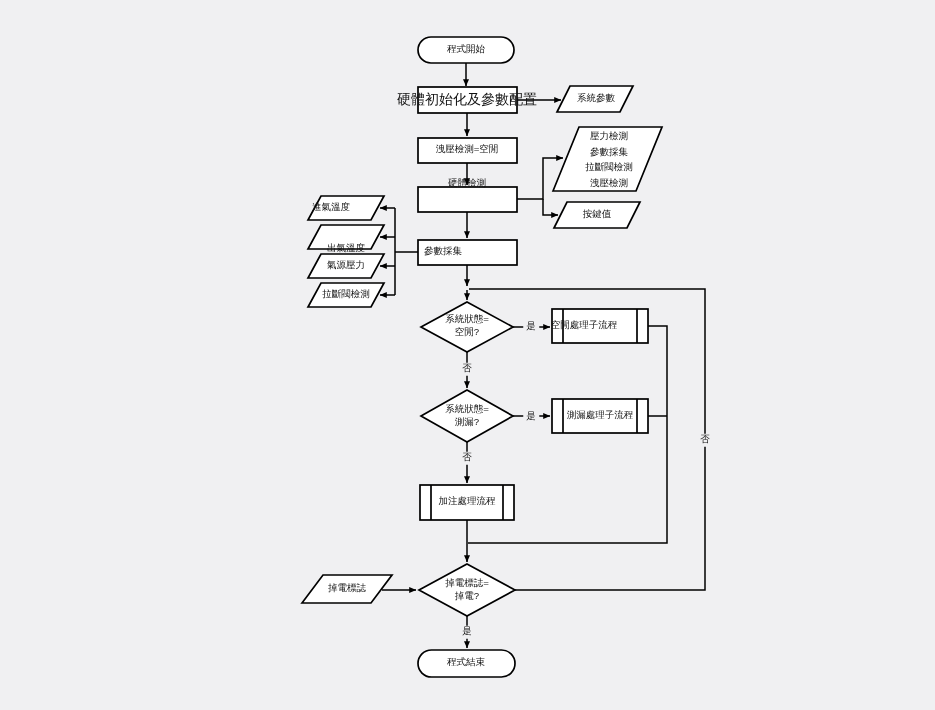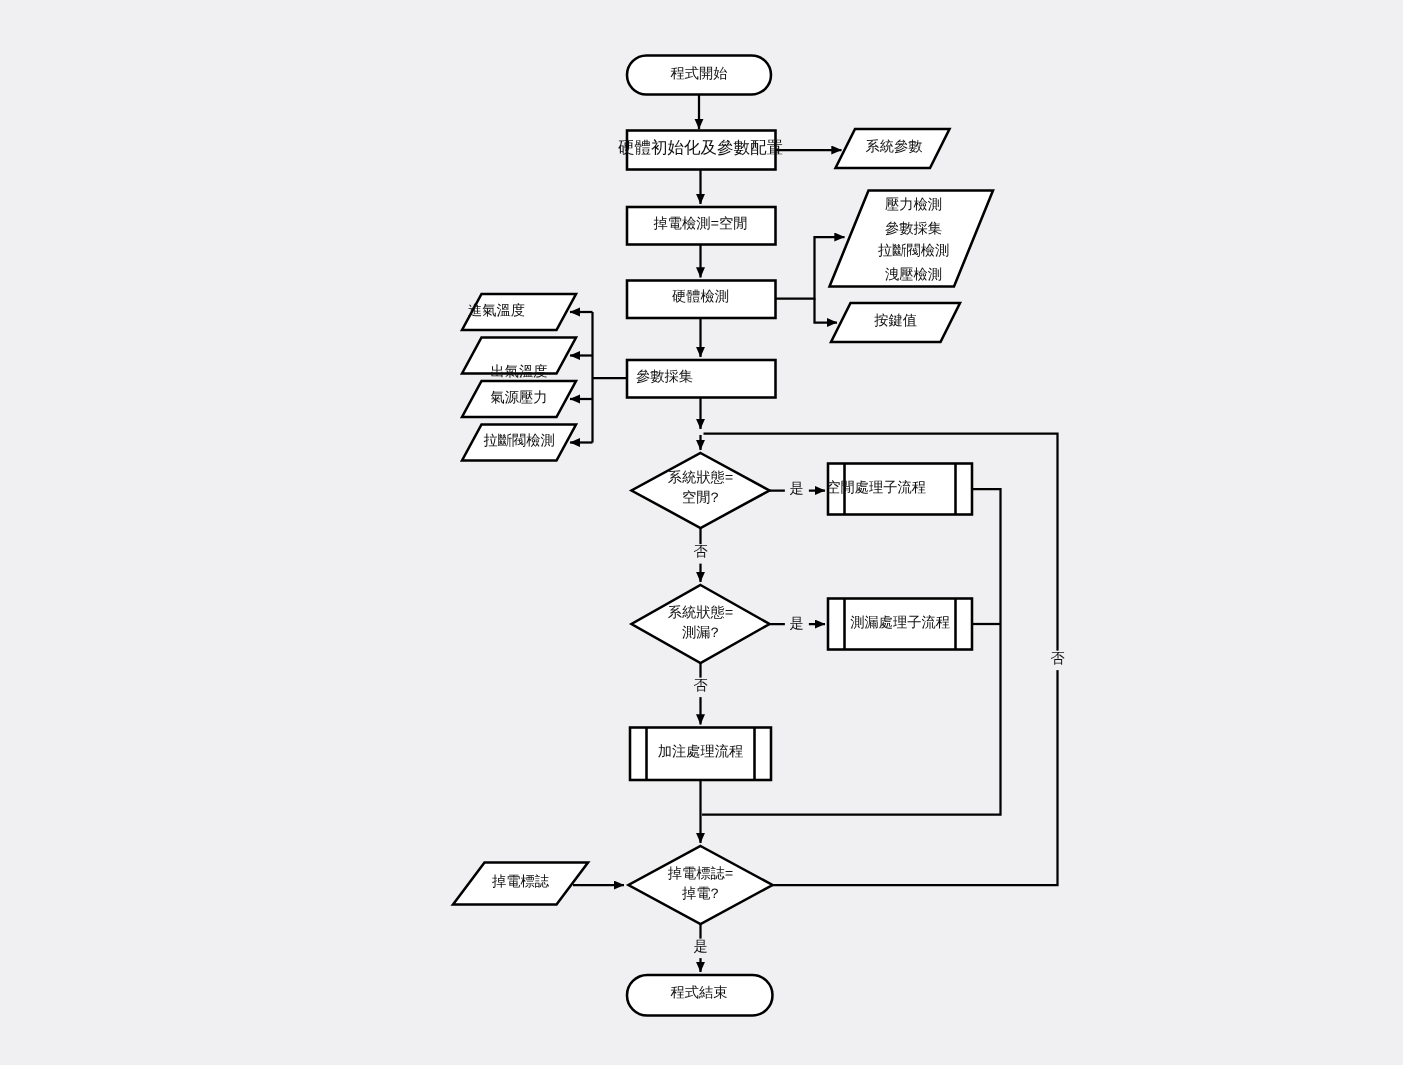--- a/index.html
+++ b/index.html
@@ -6,21 +6,21 @@
   .stage{
     position:relative;width:935px;height:710px;background:#f0f0f2;
     font-family:Liberation Mono, monospace;overflow:hidden;padding-left:36px;
   }
   .stage svg{position:absolute;left:0;top:0;}
   .lbl{
     position:absolute;transform:translate(-50%,-50%);
     font-size:9.5px;color:#111;white-space:nowrap;text-align:center;
     line-height:12.5px;
   }
-  .small{font-size:11px;}
+  .small{font-size:14px;}
   .multi span{display:block;}
   .lines4{line-height:15.5px;}
   .edge-lbl{background:#f0f0f2;padding:0 3px;}
 </style>
 </head>
 <body>
 
 <div class="stage">
 
   <svg width="935" height="710" viewBox="0 0 935 710">
@@ -89,22 +89,22 @@
       </g>
       <polygon points="302,603 323,575 392,575 371,603"></polygon>
       <polygon points="467,564 515,590 467,616 419,590"></polygon>
       <rect x="418" y="650" width="97" height="27" rx="13.5"></rect>
     </g>
   </svg>
 
   <div class="lbl" style="left:466px;top:50px">程式開始</div>
   <div class="lbl small" style="left:467px;top:100px">硬體初始化及參數配置</div>
   <div class="lbl" style="left:596px;top:99px">系統參數</div>
-  <div class="lbl" style="left:467px;top:150px">掉電檢測=空閒</div>
-  <div class="lbl" style="left:467px;top:199px">硬體檢測</div>
+  <div class="lbl" style="left:467px;top:150px">洩壓檢測=空閒</div>
+  <div class="lbl" style="left:467px;top:184px">硬體檢測</div>
 
   <div class="lbl multi lines4" style="left:609px;top:160px">
     <span>壓力檢測</span>
     <span>參數採集</span>
     <span>拉斷閥檢測</span>
     <span>洩壓檢測</span>
   </div>
 
   <div class="lbl" style="left:597px;top:215px">按鍵值</div>
   <div class="lbl" style="left:443px;top:252px">參數採集</div>

